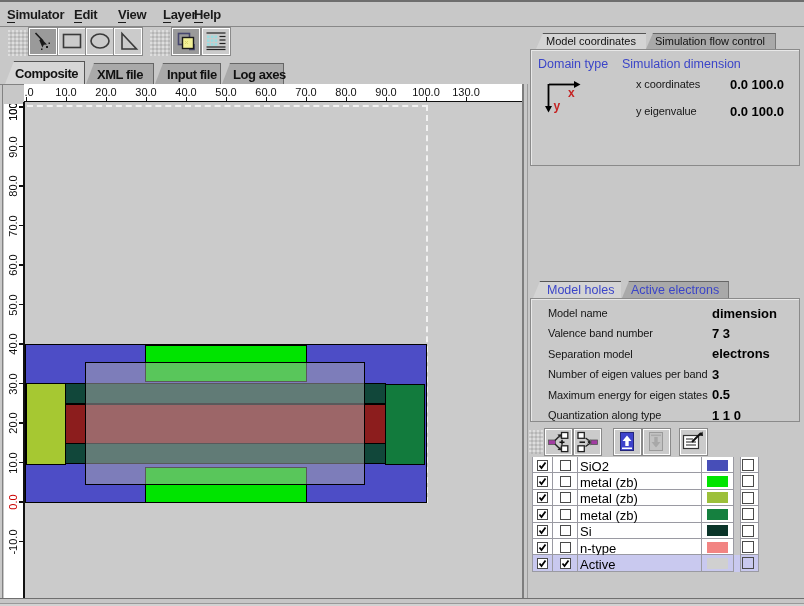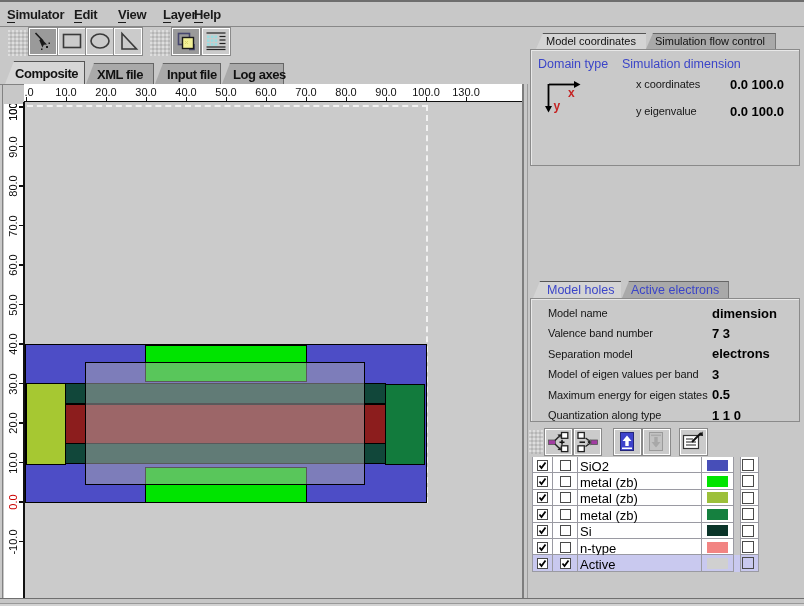--- a/index.html
+++ b/index.html
@@ -211,21 +211,21 @@
 <div class="abs" style="left:533px;top:281px;width:88px;height:17px;background:#d4d4d4;clip-path:polygon(7px 0,100% 0,100% 100%,0 100%);border-top:1px solid #555"></div>
 <div class="blbl" style="left:547px;top:283px;font-size:12.5px">Model holes</div>
 <div class="pane" style="left:530px;top:298px;width:270px;height:124px;background:#c9c9c9"></div>
 <div id="midrows">
     <div class="lbl" style="left:548px;top:307px">Model name</div>
     <div class="val" style="left:712px;top:305.5px">dimension</div>
     <div class="lbl" style="left:548px;top:327.4px">Valence band number</div>
     <div class="val" style="left:712px;top:325.9px">7 3</div>
     <div class="lbl" style="left:548px;top:347.8px">Separation model</div>
     <div class="val" style="left:712px;top:346.3px">electrons</div>
-    <div class="lbl" style="left:548px;top:368.2px">Model of eigen values per band</div>
+    <div class="lbl" style="left:548px;top:368.2px">Number of eigen values per band</div>
     <div class="val" style="left:712px;top:366.7px">3</div>
     <div class="lbl" style="left:548px;top:388.6px">Maximum energy for eigen states</div>
     <div class="val" style="left:712px;top:387.1px">0.5</div>
     <div class="lbl" style="left:548px;top:409px">Quantization along type</div>
     <div class="val" style="left:712px;top:407.5px">1 1 0</div>
   </div>
 
 <svg class="abs" style="left:529px;top:430px" width="14" height="24">
     <defs>
       <pattern id="bpc" width="4" height="4" patternUnits="userSpaceOnUse">

